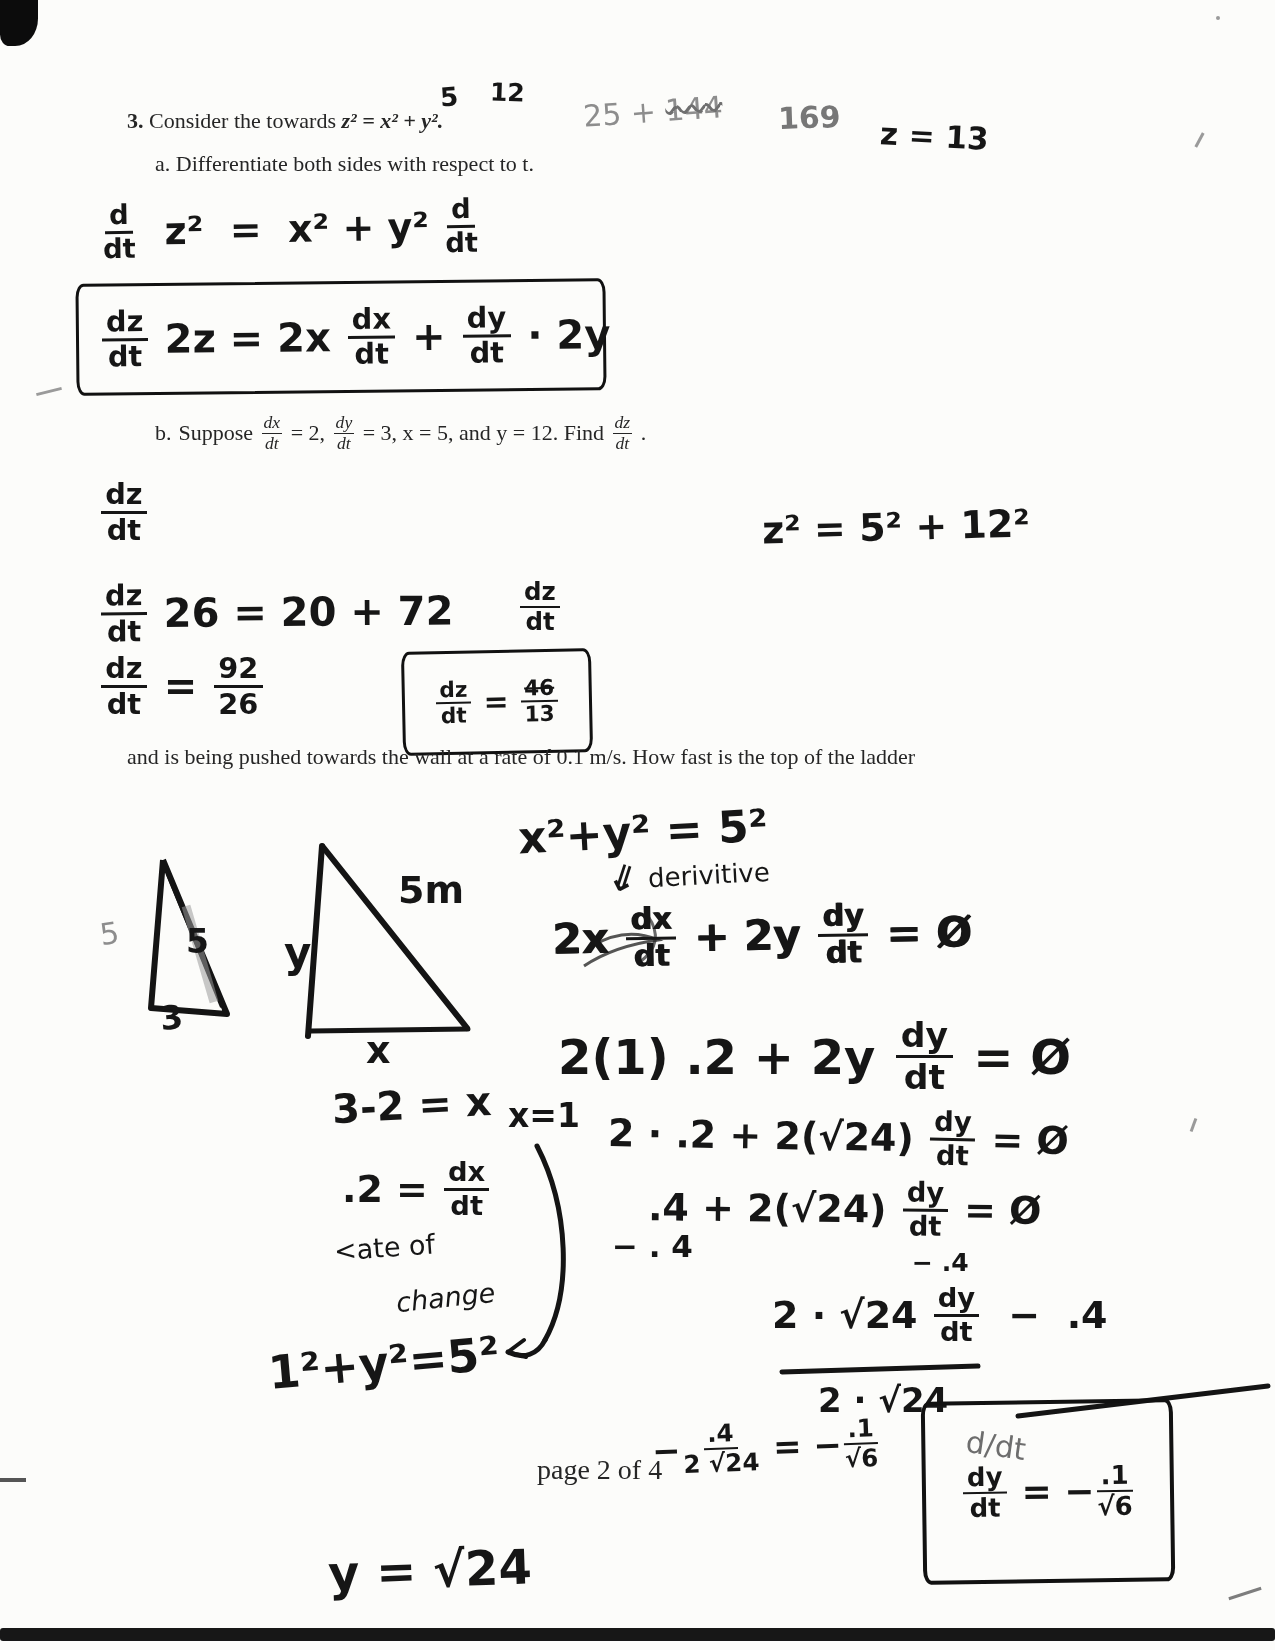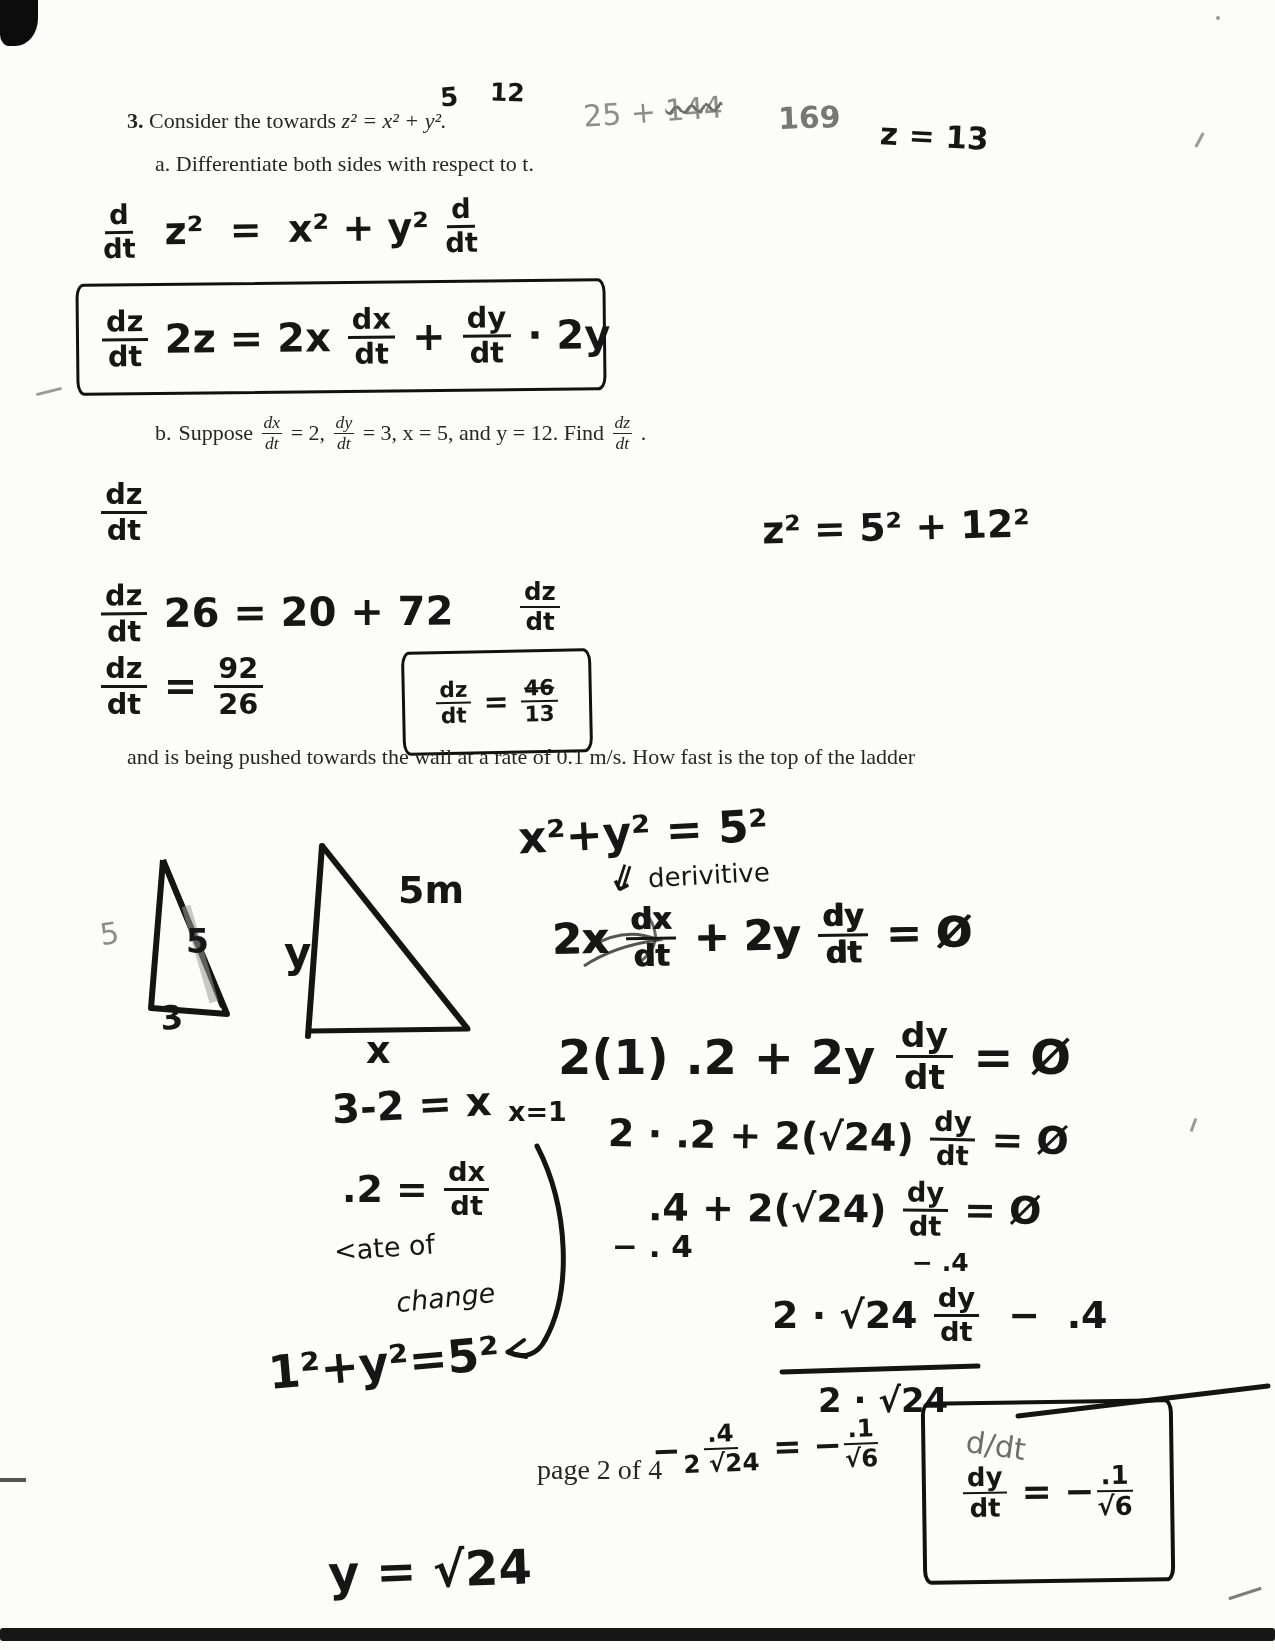--- a/index.html
+++ b/index.html
@@ -9,21 +9,21 @@
   .hw{position:absolute;font-family:"DejaVu Sans",sans-serif;font-weight:700;color:#161616;white-space:nowrap;}
   .pencil{color:#8d8d8d;font-weight:400;}
   .eq{display:flex;align-items:center;}
   .eq span{white-space:pre;}
   .frac{display:inline-flex;flex-direction:column;align-items:center;line-height:1.02;font-size:0.72em;margin:0 .1em;}
   .frac .num{border-bottom:.11em solid currentColor;padding:0 .15em .06em;}
   .frac .den{padding-top:.05em;}
   .frac .num.strike{text-decoration:line-through;}
   .printed .frac{font-size:.8em;font-style:italic;}
   .printed .frac .num{border-bottom:1.6px solid #262626;padding:0 .1em 1px;}
-  .it{font-style:italic;}
+  .it{font-style:italic;font-weight:bold;}
   .b{font-weight:bold;}
   .handbox{position:absolute;border:4px solid #111;border-radius:8px/14px;display:flex;align-items:center;}
   .scrib{text-decoration:line-through;text-decoration-style:wavy;text-decoration-color:#6f6f6f;}
   .mark{position:absolute;background:#9a9a9a;}
   svg.overlay{position:absolute;left:0;top:0;pointer-events:none;}
 
   
   #p3{left:127px;top:108px;font-size:22px;}
   #ann-x{left:440px;top:82px;font-size:26px;transform:rotate(-4deg);}
   #ann-y{left:490px;top:78px;font-size:25px;transform:rotate(2deg);}
@@ -53,21 +53,21 @@
   #tbl-left{left:284px;top:928px;font-size:42px;}
   #tbl-hyp{left:398px;top:868px;font-size:38px;}
   #tbl-base{left:366px;top:1028px;font-size:38px;}
 
   #w41{left:518px;top:806px;font-size:44px;transform:rotate(-3deg);}
   #w4arrow{left:608px;top:858px;font-size:36px;transform:rotate(18deg);}
   #w4note{left:648px;top:860px;font-size:26px;transform:rotate(-3deg);font-weight:400;}
   #w42{left:552px;top:902px;font-size:42px;transform:rotate(-1deg);text-shadow:1.2px 0 #161616;}
   #w43{left:558px;top:1018px;font-size:48px;}
   #w44{left:332px;top:1082px;font-size:40px;transform:rotate(-3deg);}
-  #w44b{left:508px;top:1096px;font-size:27px;}
+  #w44b{left:508px;top:1096px;font-size:33px;}
   #w45{left:608px;top:1106px;font-size:38px;transform:rotate(1deg);}
   #w46{left:342px;top:1158px;font-size:38px;}
   #rate1{left:334px;top:1232px;font-size:27px;transform:rotate(-4deg);font-weight:400;}
   #rate2{left:396px;top:1282px;font-size:27px;transform:rotate(-6deg);font-style:italic;font-weight:400;}
   #w47{left:648px;top:1178px;font-size:38px;transform:rotate(.5deg);}
   #w47b{left:612px;top:1228px;font-size:31px;}
   #w47c{left:912px;top:1248px;font-size:25px;}
   #w48{left:772px;top:1284px;font-size:38px;}
   #w48den{left:818px;top:1380px;font-size:34px;}
   #w49{left:268px;top:1336px;font-size:46px;transform:rotate(-5deg);}

